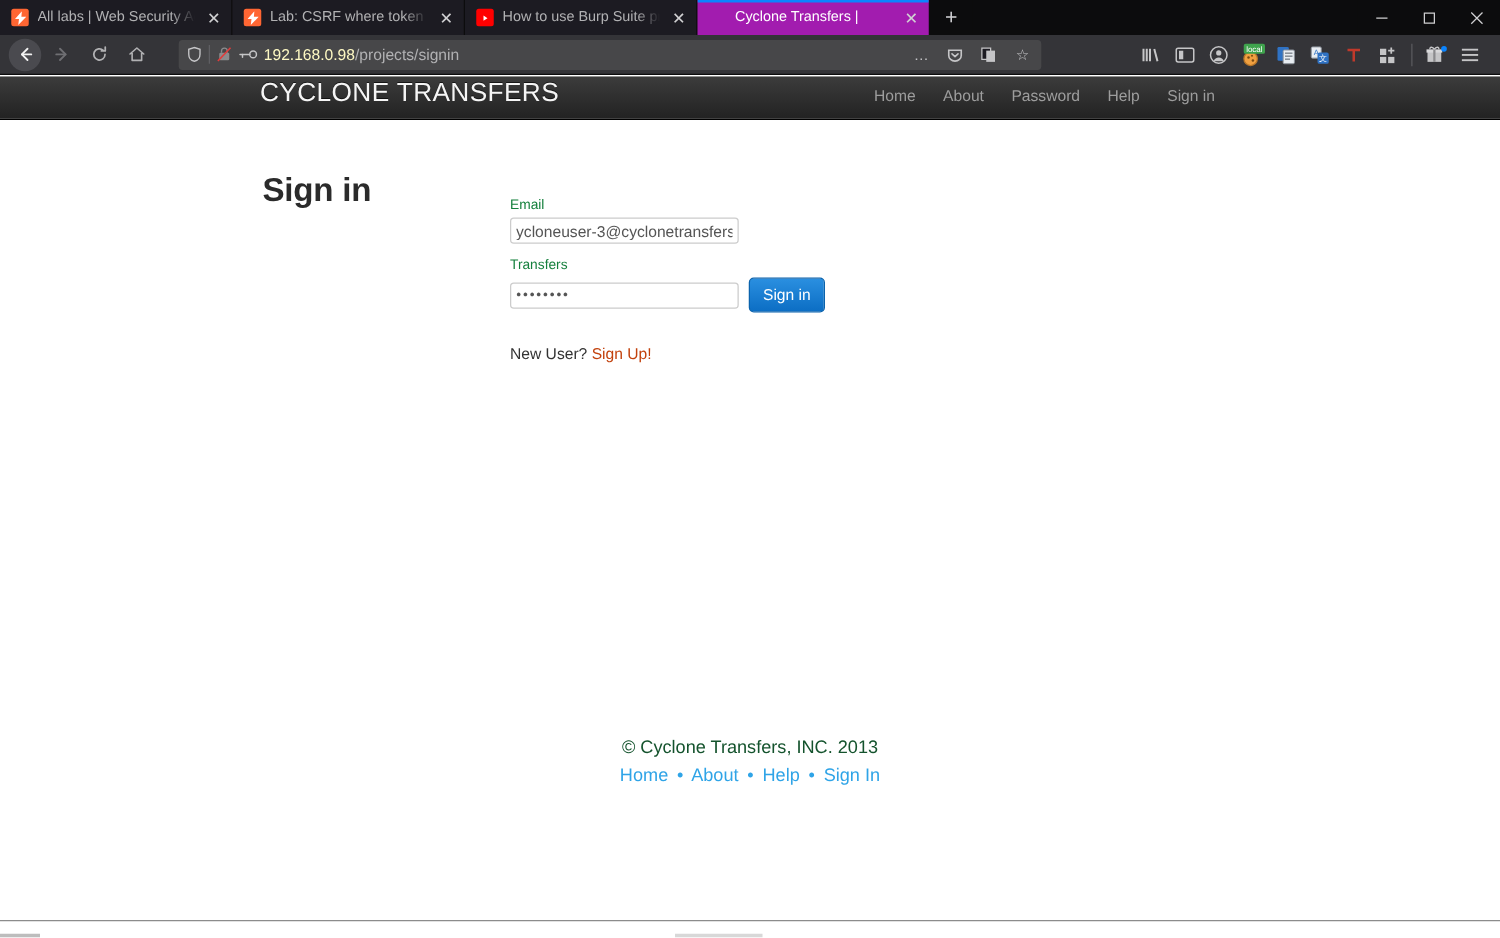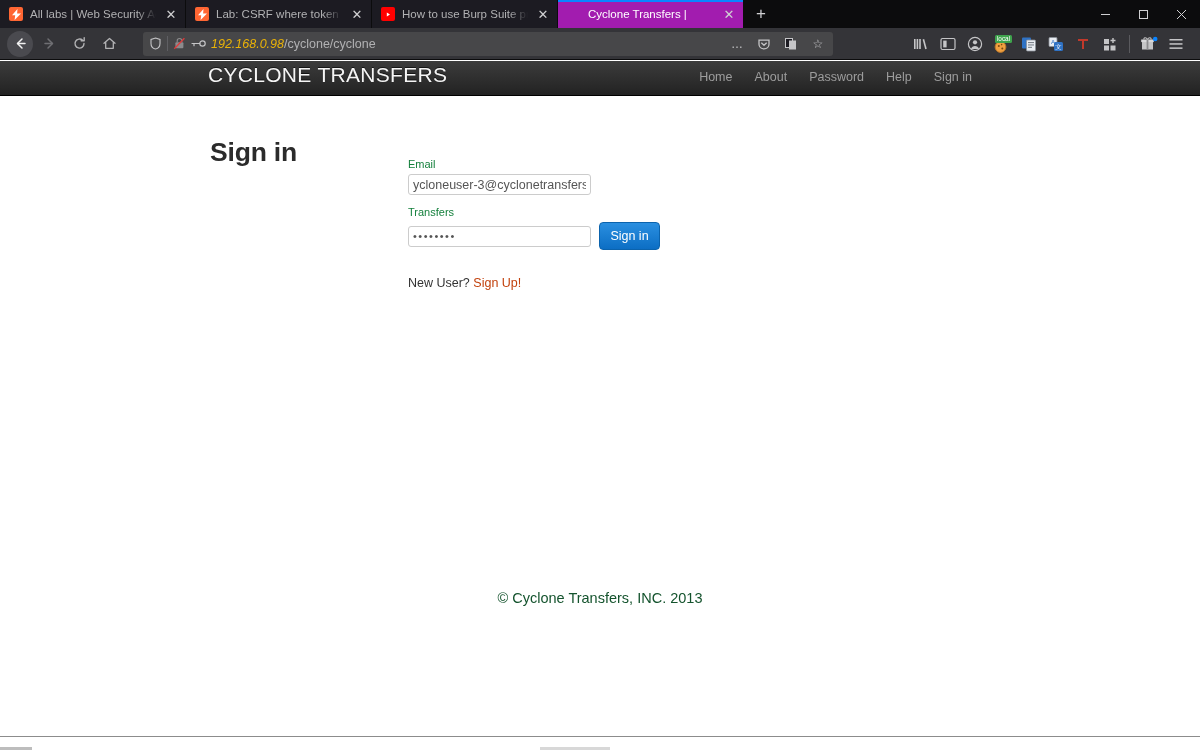--- a/index.html
+++ b/index.html
@@ -124,21 +124,21 @@
   }
   .urlicon { display:flex; align-items:center; justify-content:center; color:#c5c5c7; }
   .urlsep { width:1px; height:15px; background:#5f5f63; }
   .urltext {
     flex: 1 1 auto;
     font-size: 12.5px;
     color: #f9f9fa;
     white-space: nowrap;
     overflow: hidden;
   }
-  .urltext .host { color: #eab308; font-style: italic; }
+  .urltext .host { color: #fef9c3; }
   .urltext .path { color: #b1b1b3; }
   .urlbtn {
     width: 22px; height: 22px;
     display: flex; align-items: center; justify-content: center;
     color: #c5c5c7; font-size: 12px;
   }
 
   .chrome-ext {
     display: flex;
     align-items: center;
@@ -388,21 +388,21 @@
           <path d="M1.3 11.8 11.4 1.2" stroke="#e03b3b" stroke-width="1.3"></path>
         </svg>
       </span>
       <span class="urlicon">
         <svg width="15" height="11" viewBox="0 0 15 11">
             <circle cx="11.5" cy="5.5" r="2.7" fill="none" stroke="#c5c5c7" stroke-width="1.2"></circle>
             <path d="M8.8 5.5H1" stroke="#c5c5c7" stroke-width="1.2" stroke-linecap="round"></path>
             <path d="M3 5.5v2.2" stroke="#c5c5c7" stroke-width="1.2" stroke-linecap="round"></path>
           </svg>
       </span>
-      <span class="urltext"><span class="host">192.168.0.98</span><span class="path">/cyclone/cyclone</span></span>
+      <span class="urltext"><span class="host">192.168.0.98</span><span class="path">/projects/signin</span></span>
       <span class="urlbtn">…</span>
       <span class="urlbtn">
         <svg width="14" height="14" viewBox="0 0 14 14">
             <path d="M2 3.2h10v4.1c0 2.6-2.2 4.6-5 4.6s-5-2-5-4.6z" fill="none" stroke="#c5c5c7" stroke-width="1.3"></path>
             <path d="M4.6 6.1 7 8.3l2.4-2.2" fill="none" stroke="#c5c5c7" stroke-width="1.3" stroke-linecap="round" stroke-linejoin="round"></path>
           </svg>
       </span>
       <span class="urlbtn">
         <svg width="14" height="14" viewBox="0 0 14 14">
             <rect x="1.5" y="1.5" width="7" height="9" fill="#1c1b22" stroke="#c5c5c7" stroke-width="1"></rect>
@@ -523,20 +523,29 @@
         </div>
 
         <div class="newuser">
           <span>New User?</span>
           <a href="#">Sign Up!</a>
         </div>
       </form>
 
       <div class="footer">
         <div class="footer-copy">© Cyclone Transfers, INC. 2013</div>
+        <div class="footer-links">
+          <a href="#">Home</a>
+          <span class="sep">•</span>
+          <a href="#">About</a>
+          <span class="sep">•</span>
+          <a href="#">Help</a>
+          <span class="sep">•</span>
+          <a href="#">Sign In</a>
+        </div>
       </div>
     </div>
   </div>
 
   <div class="taskbar">
     <div class="taskbar-seg" style="left:0;width:32px;"></div>
     <div class="taskbar-seg" style="left:540px;width:70px;background:#d8d8d8;"></div>
   </div>
 </div>
 

